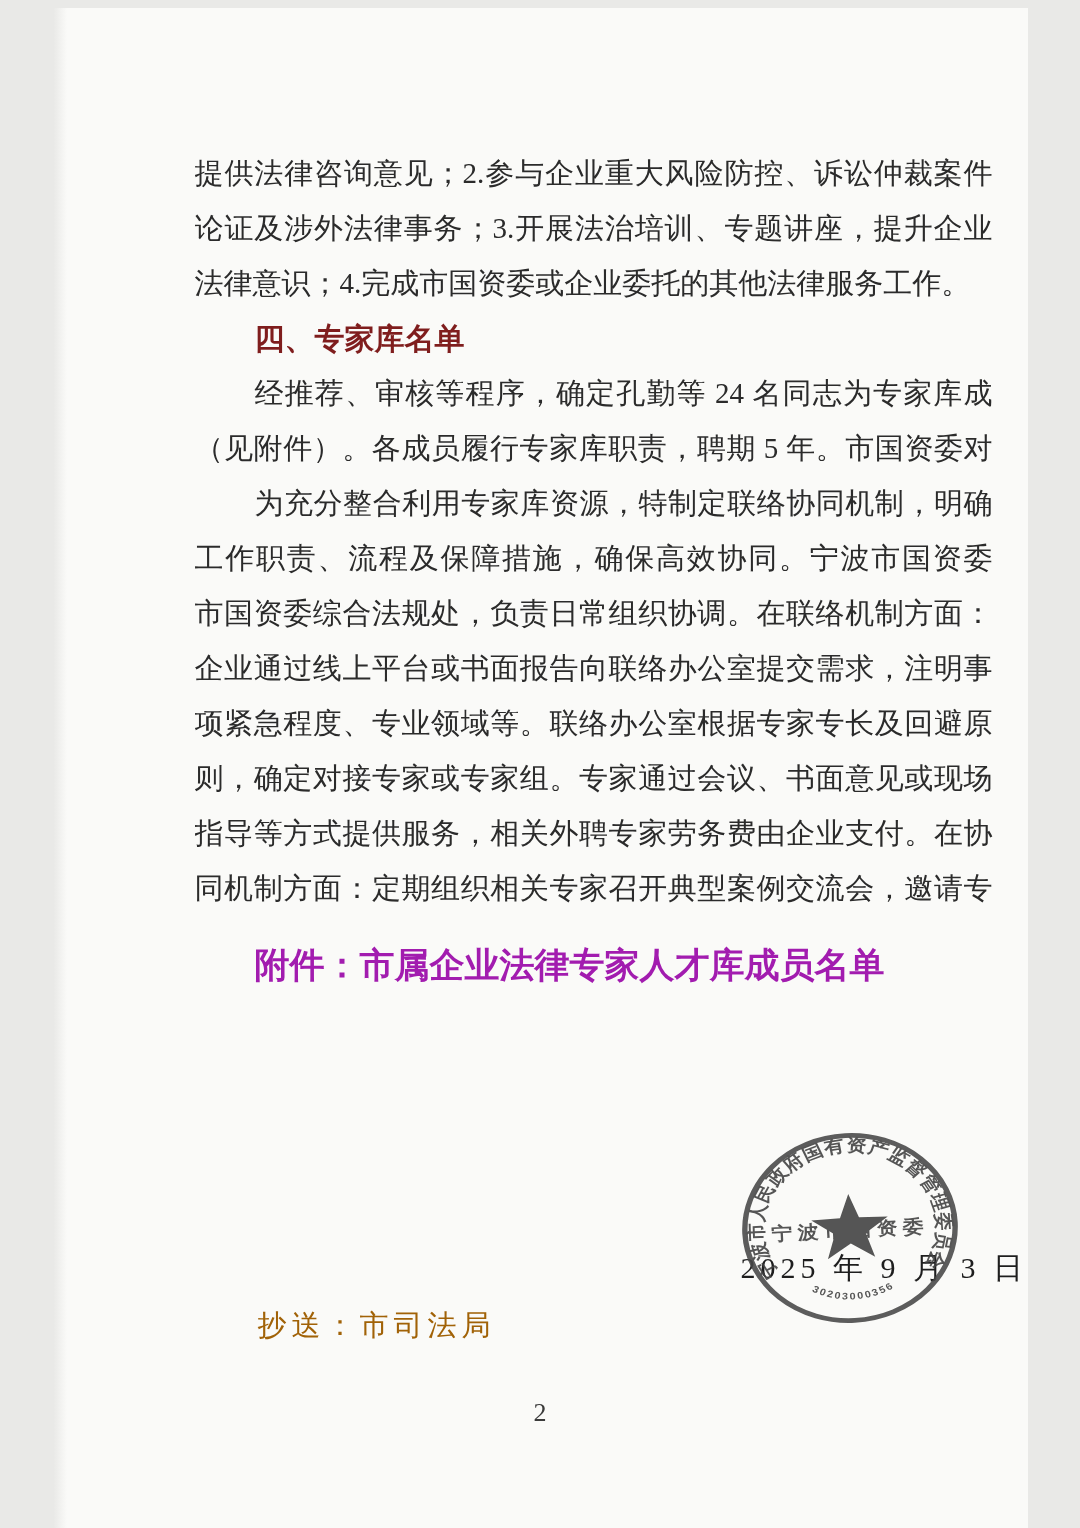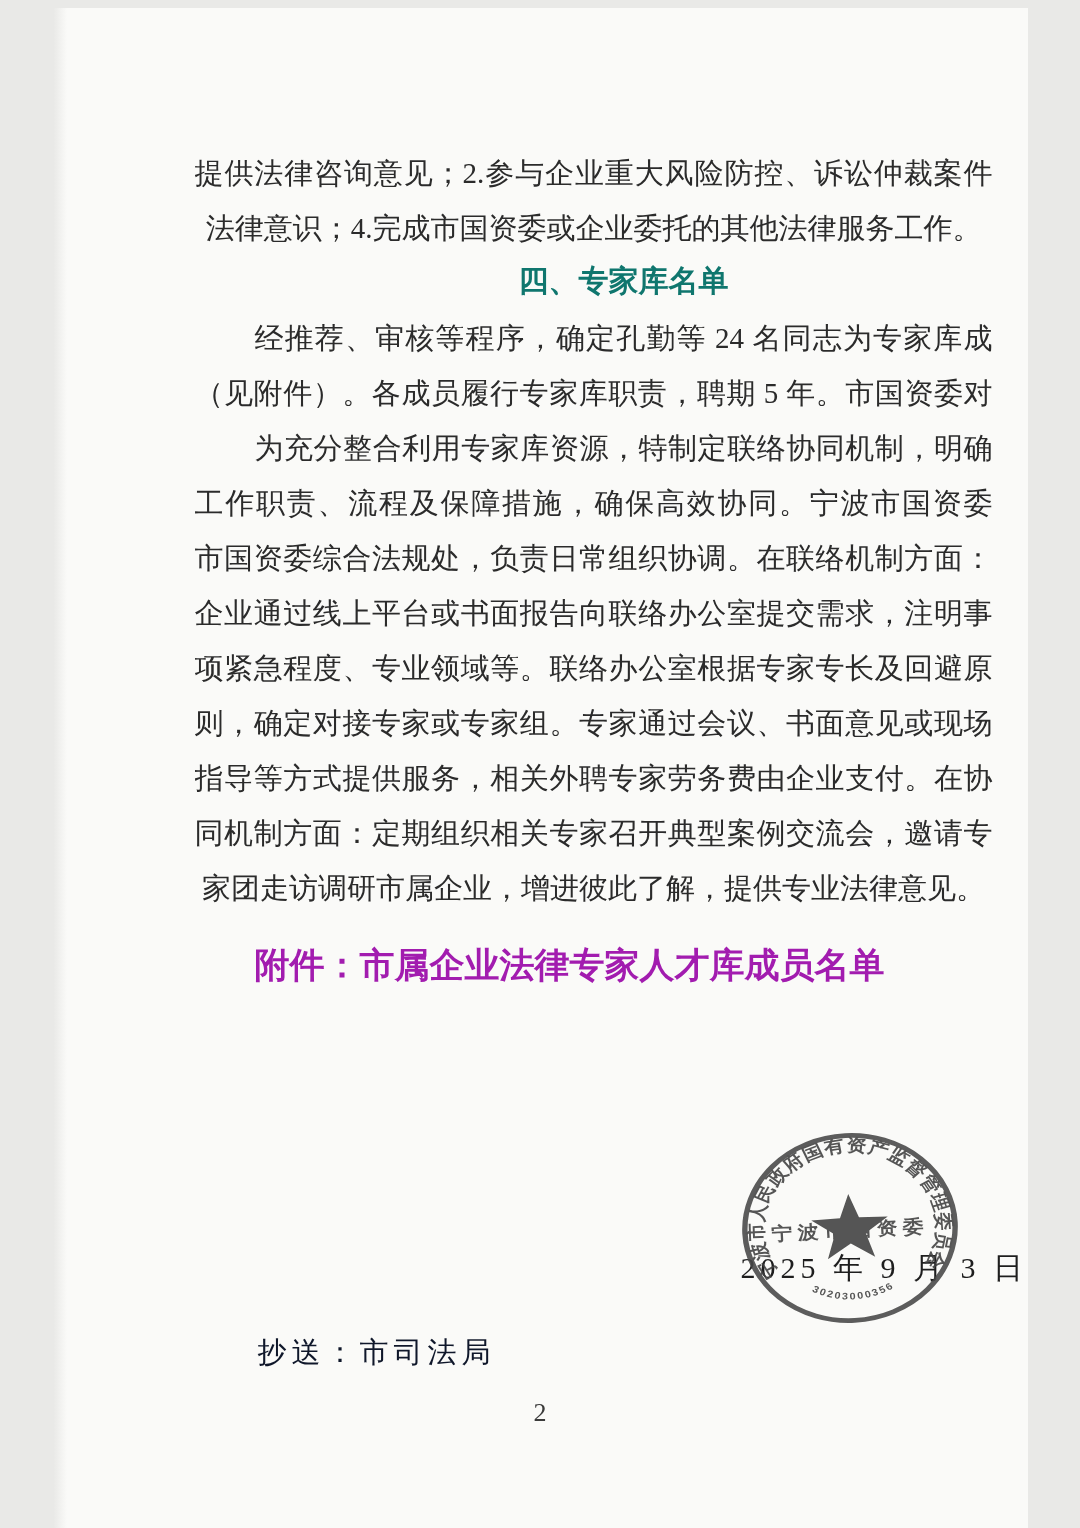--- a/index.html
+++ b/index.html
@@ -20,29 +20,28 @@
   .text-col {
     position: absolute;
     left: 142px; width: 798px; top: 138px;
   }
   .line {
     font-size: 29px;
     line-height: 55px;
     height: 55px;
     white-space: nowrap;
     color: #2b2b2b;
-    text-align: center;
   }
   .just { text-align: justify; text-align-last: justify; white-space: normal; overflow:hidden; }
   .indent { padding-left: 60px; }
   .heading {
-    font-family: Liberation Mono, monospace;
+    font-family: Liberation Sans, sans-serif;
     font-weight: 700;
     font-size: 30px;
-    color: #0f766e;
+    color: #7f1d1d;
     padding-left: 60px;
   }
   .attachment {
     margin-top: 22px;
     padding-left: 60px;
     font-size: 35px;
     line-height: 55px;
     color: #a21caf;
     white-space: nowrap;
     font-weight: bold;
@@ -59,57 +58,57 @@
     position: absolute;
     left: 688px; top: 1240px;
     font-size: 30px;
     letter-spacing: 5px;
     color: #1e1e1e;
     z-index: 1;
     white-space: nowrap;
   }
   .cc-line {
     position: absolute;
-    left: 205px; top: 1325px;
+    left: 205px; top: 1298px;
     font-size: 29px;
     letter-spacing: 5px;
-    color: #0f172a;
+    color: #a16207;
     white-space: nowrap;
   }
   .page-number {
     position: absolute;
     left: 0; right: 0; top: 1390px;
     text-align: center;
     font-size: 26px;
     color: #3a3a3a;
   }
 </style>
 </head>
 <body>
 
 <div class="page">
   <div class="scan-edge"></div>
 
   <div class="text-col">
     <div class="line just">提供法律咨询意见；2.参与企业重大风险防控、诉讼仲裁案件</div>
+    <div class="line just">论证及涉外法律事务；3.开展法治培训、专题讲座，提升企业</div>
     <div class="line">法律意识；4.完成市国资委或企业委托的其他法律服务工作。</div>
 
     <div class="line heading">四、专家库名单</div>
     <div class="line just indent">经推荐、审核等程序，确定孔勤等 24 名同志为专家库成员</div>
     <div class="line just">（见附件）。各成员履行专家库职责，聘期 5 年。市国资委对</div>
 
     <div class="line just indent">为充分整合利用专家库资源，特制定联络协同机制，明确</div>
     <div class="line just">工作职责、流程及保障措施，确保高效协同。宁波市国资委</div>
     <div class="line just">市国资委综合法规处，负责日常组织协调。在联络机制方面：</div>
     <div class="line just">企业通过线上平台或书面报告向联络办公室提交需求，注明事</div>
     <div class="line just">项紧急程度、专业领域等。联络办公室根据专家专长及回避原</div>
     <div class="line just">则，确定对接专家或专家组。专家通过会议、书面意见或现场</div>
     <div class="line just">指导等方式提供服务，相关外聘专家劳务费由企业支付。在协</div>
     <div class="line just">同机制方面：定期组织相关专家召开典型案例交流会，邀请专</div>
-    <div class="line">家团走访调研市属企业，增进彼此了解，提供专业法律意见。</div>
 
     <div class="attachment">附件：市属企业法律专家人才库成员名单</div>
   </div>
 
   <div class="date-line">2025 年 9 月 3 日</div>
 
   <div class="seal">
     <svg viewBox="0 0 300 300" width="232" height="204" preserveAspectRatio="none">
       <defs>
         <path id="ringPath" d="M 57.5 214.9 A 113 113 0 1 1 242.5 214.9"></path>

